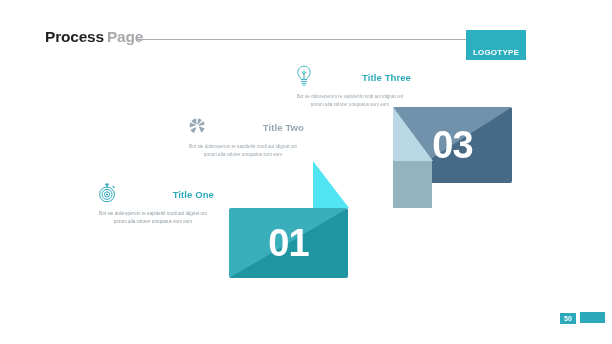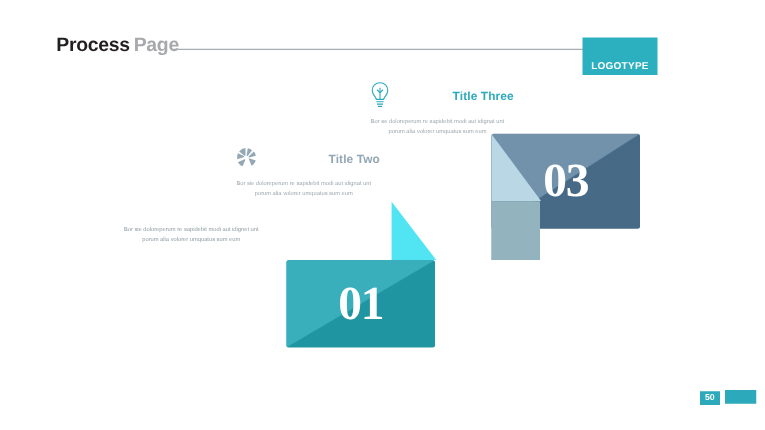--- a/index.html
+++ b/index.html
@@ -110,21 +110,20 @@
   #step3 .step-title { color: #2caabb; }
   #step3 .step-body { color: #9aa7af; }
 
   
   #blocks {
     position: absolute;
     left: 0;
     top: 0;
     width: 612px;
     height: 344px;
-    font-family: Liberation Serif, serif;
   }
   .block {
     position: absolute;
     overflow: hidden;
   }
   .block .shadow {
     position: absolute;
     left: 0;
     top: 0;
     width: 100%;
@@ -314,19 +313,37 @@
             <path d="M13 11.2l-2.4-2.4"></path>
           </g>
         </svg>
       </span>
       <span class="step-title">Title Three</span>
     </div>
     <div class="step-body">Bor se doloreperum re sapidebit modi aut idignat unt porum alia volorer umquatus sum eum</div>
   </div>
 
   <div class="step-text" id="step1">
+    <div class="step-head">
+      <span class="step-icon">
+        <svg viewBox="0 0 26 26" width="26" height="26">
+          <g fill="none" stroke="#2caabb" stroke-width="1">
+            <circle cx="13" cy="14.4" r="7.4"></circle>
+            <circle cx="13" cy="14.4" r="5"></circle>
+            <circle cx="13" cy="14.4" r="2.6"></circle>
+          </g>
+          <circle cx="13" cy="14.4" r="1" fill="#2caabb"></circle>
+          <g fill="#2caabb">
+            <rect x="11.1" y="3.4" width="3.8" height="1.5" rx="0.4"></rect>
+            <rect x="12.2" y="4.7" width="1.6" height="2.5"></rect>
+            <rect x="18.3" y="6.3" width="2.6" height="1.3" rx="0.5" transform="rotate(40 19.6 7)"></rect>
+          </g>
+        </svg>
+      </span>
+      <span class="step-title">Title One</span>
+    </div>
     <div class="step-body">Bor sie doloreperum re sapidebit modi aut idignet unt porum alia volorer umquatus sum eum</div>
   </div>
 
   <div id="page-badge">50</div>
   <div id="footer-bar"></div>
 
 </div>
 
 </body></html>

